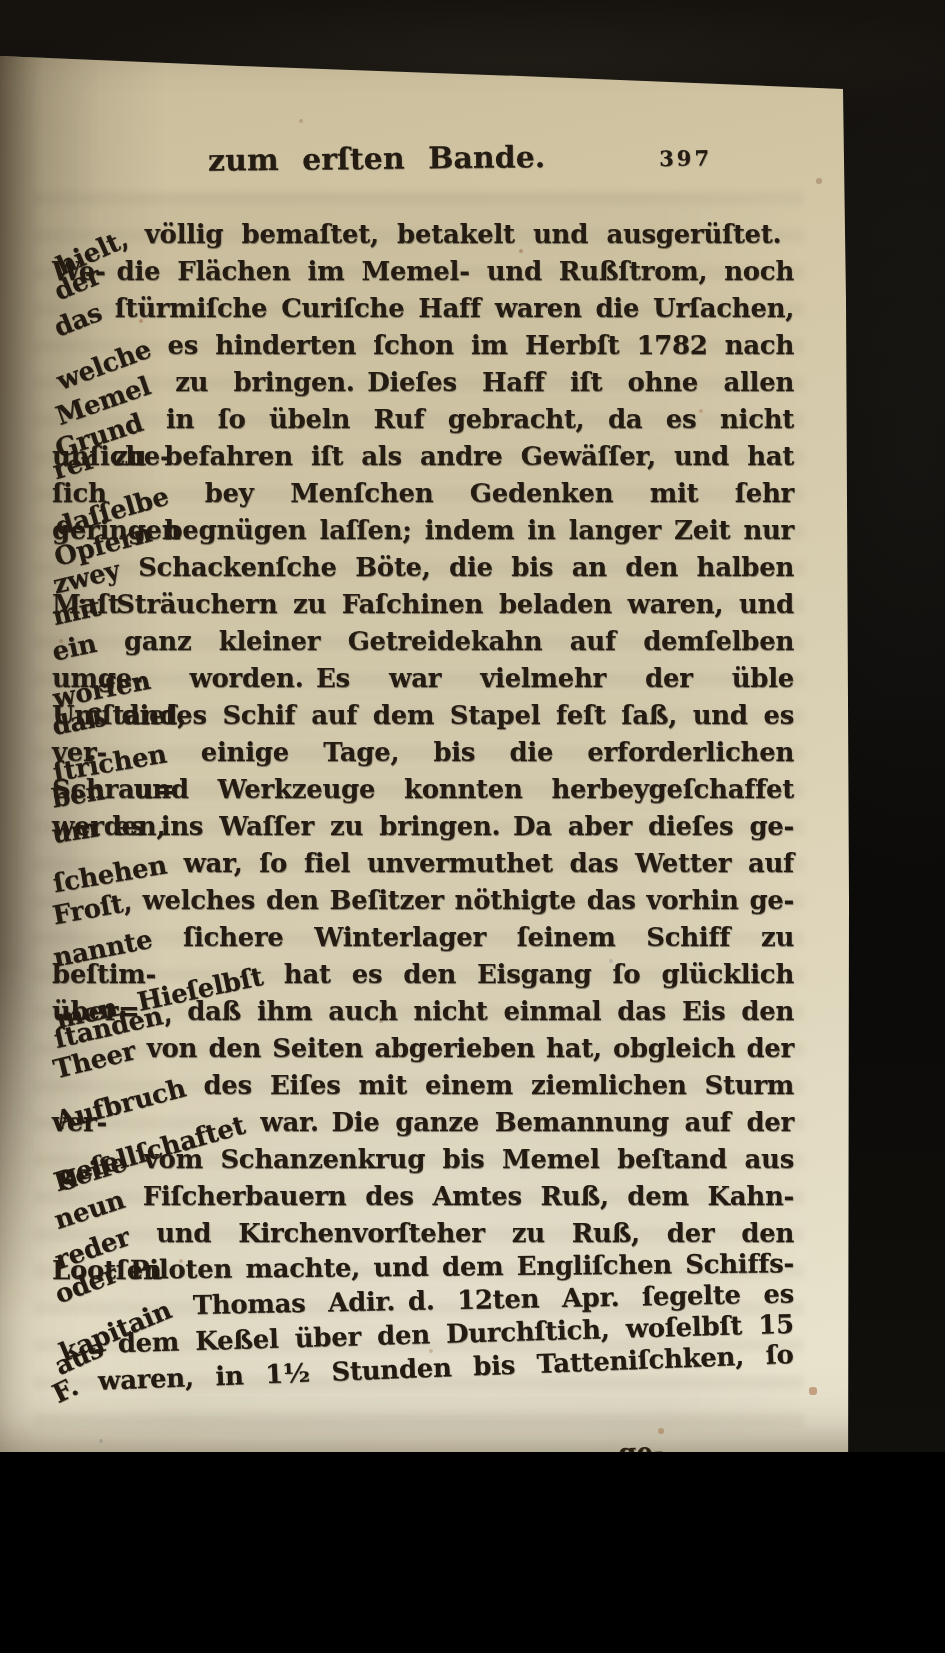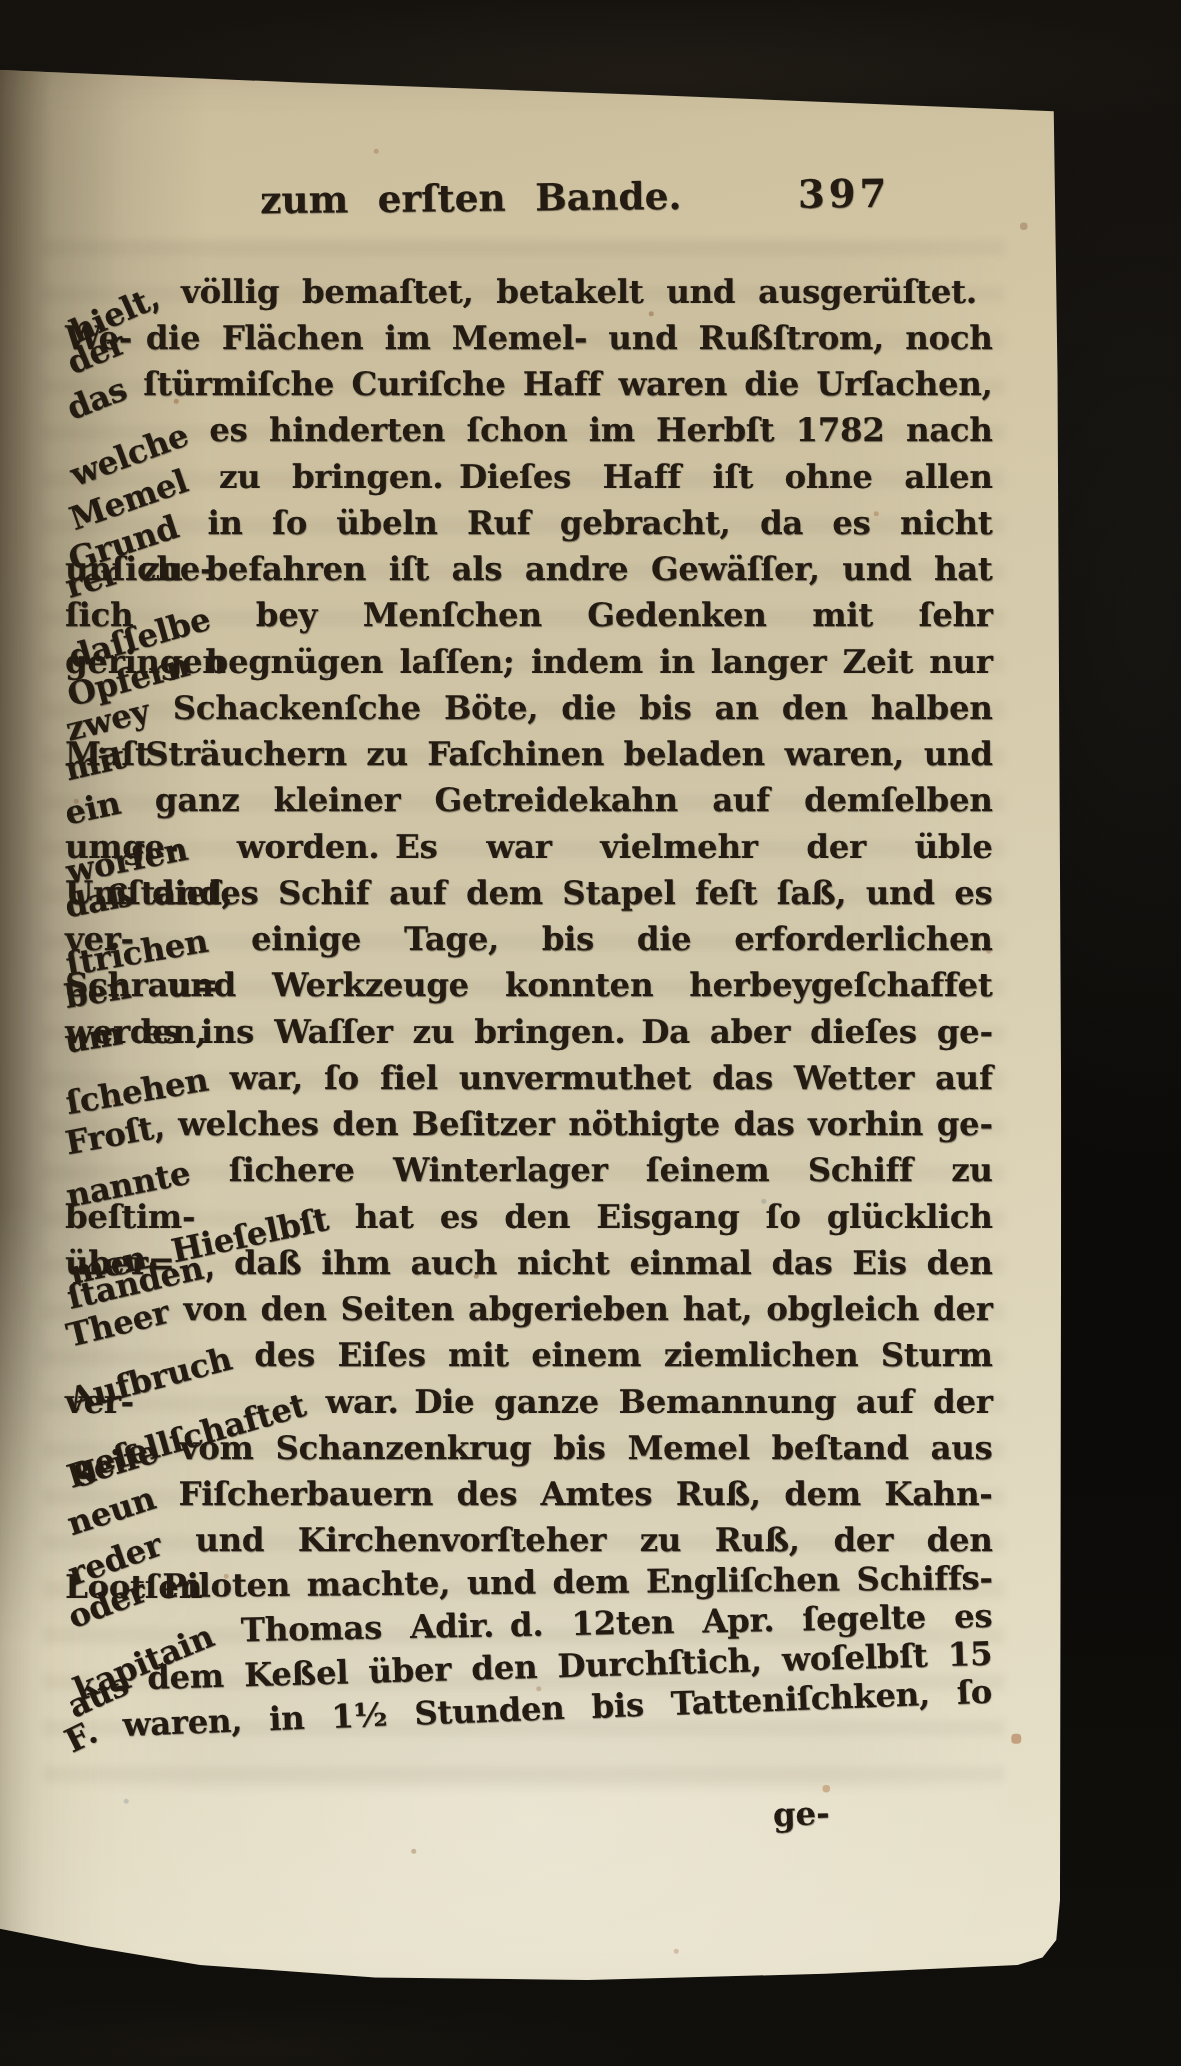--- a/index.html
+++ b/index.html
@@ -1,17 +1,17 @@
 <!DOCTYPE html>
 <html><head>
 <meta charset="utf-8">
 <style>
   html,body{margin:0;padding:0;background:#000;}
   .scan{
-    position:relative;width:945px;height:1653px;overflow:hidden;
+    position:relative;width:945px;height:1452px;overflow:hidden;
     background:
       radial-gradient(700px 90px at 55% 60px, rgba(130,112,85,.10), transparent 70%),
       radial-gradient(300px 600px at 97% 30%, rgba(255,255,255,.04), transparent 75%),
       radial-gradient(500px 60px at 20% 1640px, rgba(120,105,80,.06), transparent 70%),
       linear-gradient(180deg,#16130f 0%, #0e0c09 30%, #0d0b09 70%, #12100c 100%);
     font-family:"DejaVu Serif","Liberation Serif",serif;
     text-decoration:underline;
   }
   .page{
     position:absolute;inset:0;
@@ -58,21 +58,21 @@
   .header{
     position:absolute;left:208px;top:140px;width:504px;
     display:flex;justify-content:space-between;align-items:baseline;
     color:#241c12;transform:rotate(-0.6deg);
   }
   .header .title{
     font-size:30px;font-weight:bold;word-spacing:13px;letter-spacing:0px;
     text-shadow:0.4px 0.6px 0.8px rgba(25,18,10,.55);
   }
   .header .folio{
-    font-size:31px;font-weight:bold;letter-spacing:3px;
+    font-size:21px;font-weight:bold;letter-spacing:3px;
     text-shadow:0.4px 0.6px 0.8px rgba(25,18,10,.55);
   }
   .body-text{
     position:absolute;left:52px;top:216px;width:742px;color:#241c12;
   }
   .line{
     height:37px;line-height:37px;font-size:26px;font-weight:bold;
     letter-spacing:-0.3px;word-spacing:2px;white-space:normal;
     text-align:justify;text-align-last:justify;
     text-shadow:0.4px 0.6px 0.8px rgba(25,18,10,.5);

